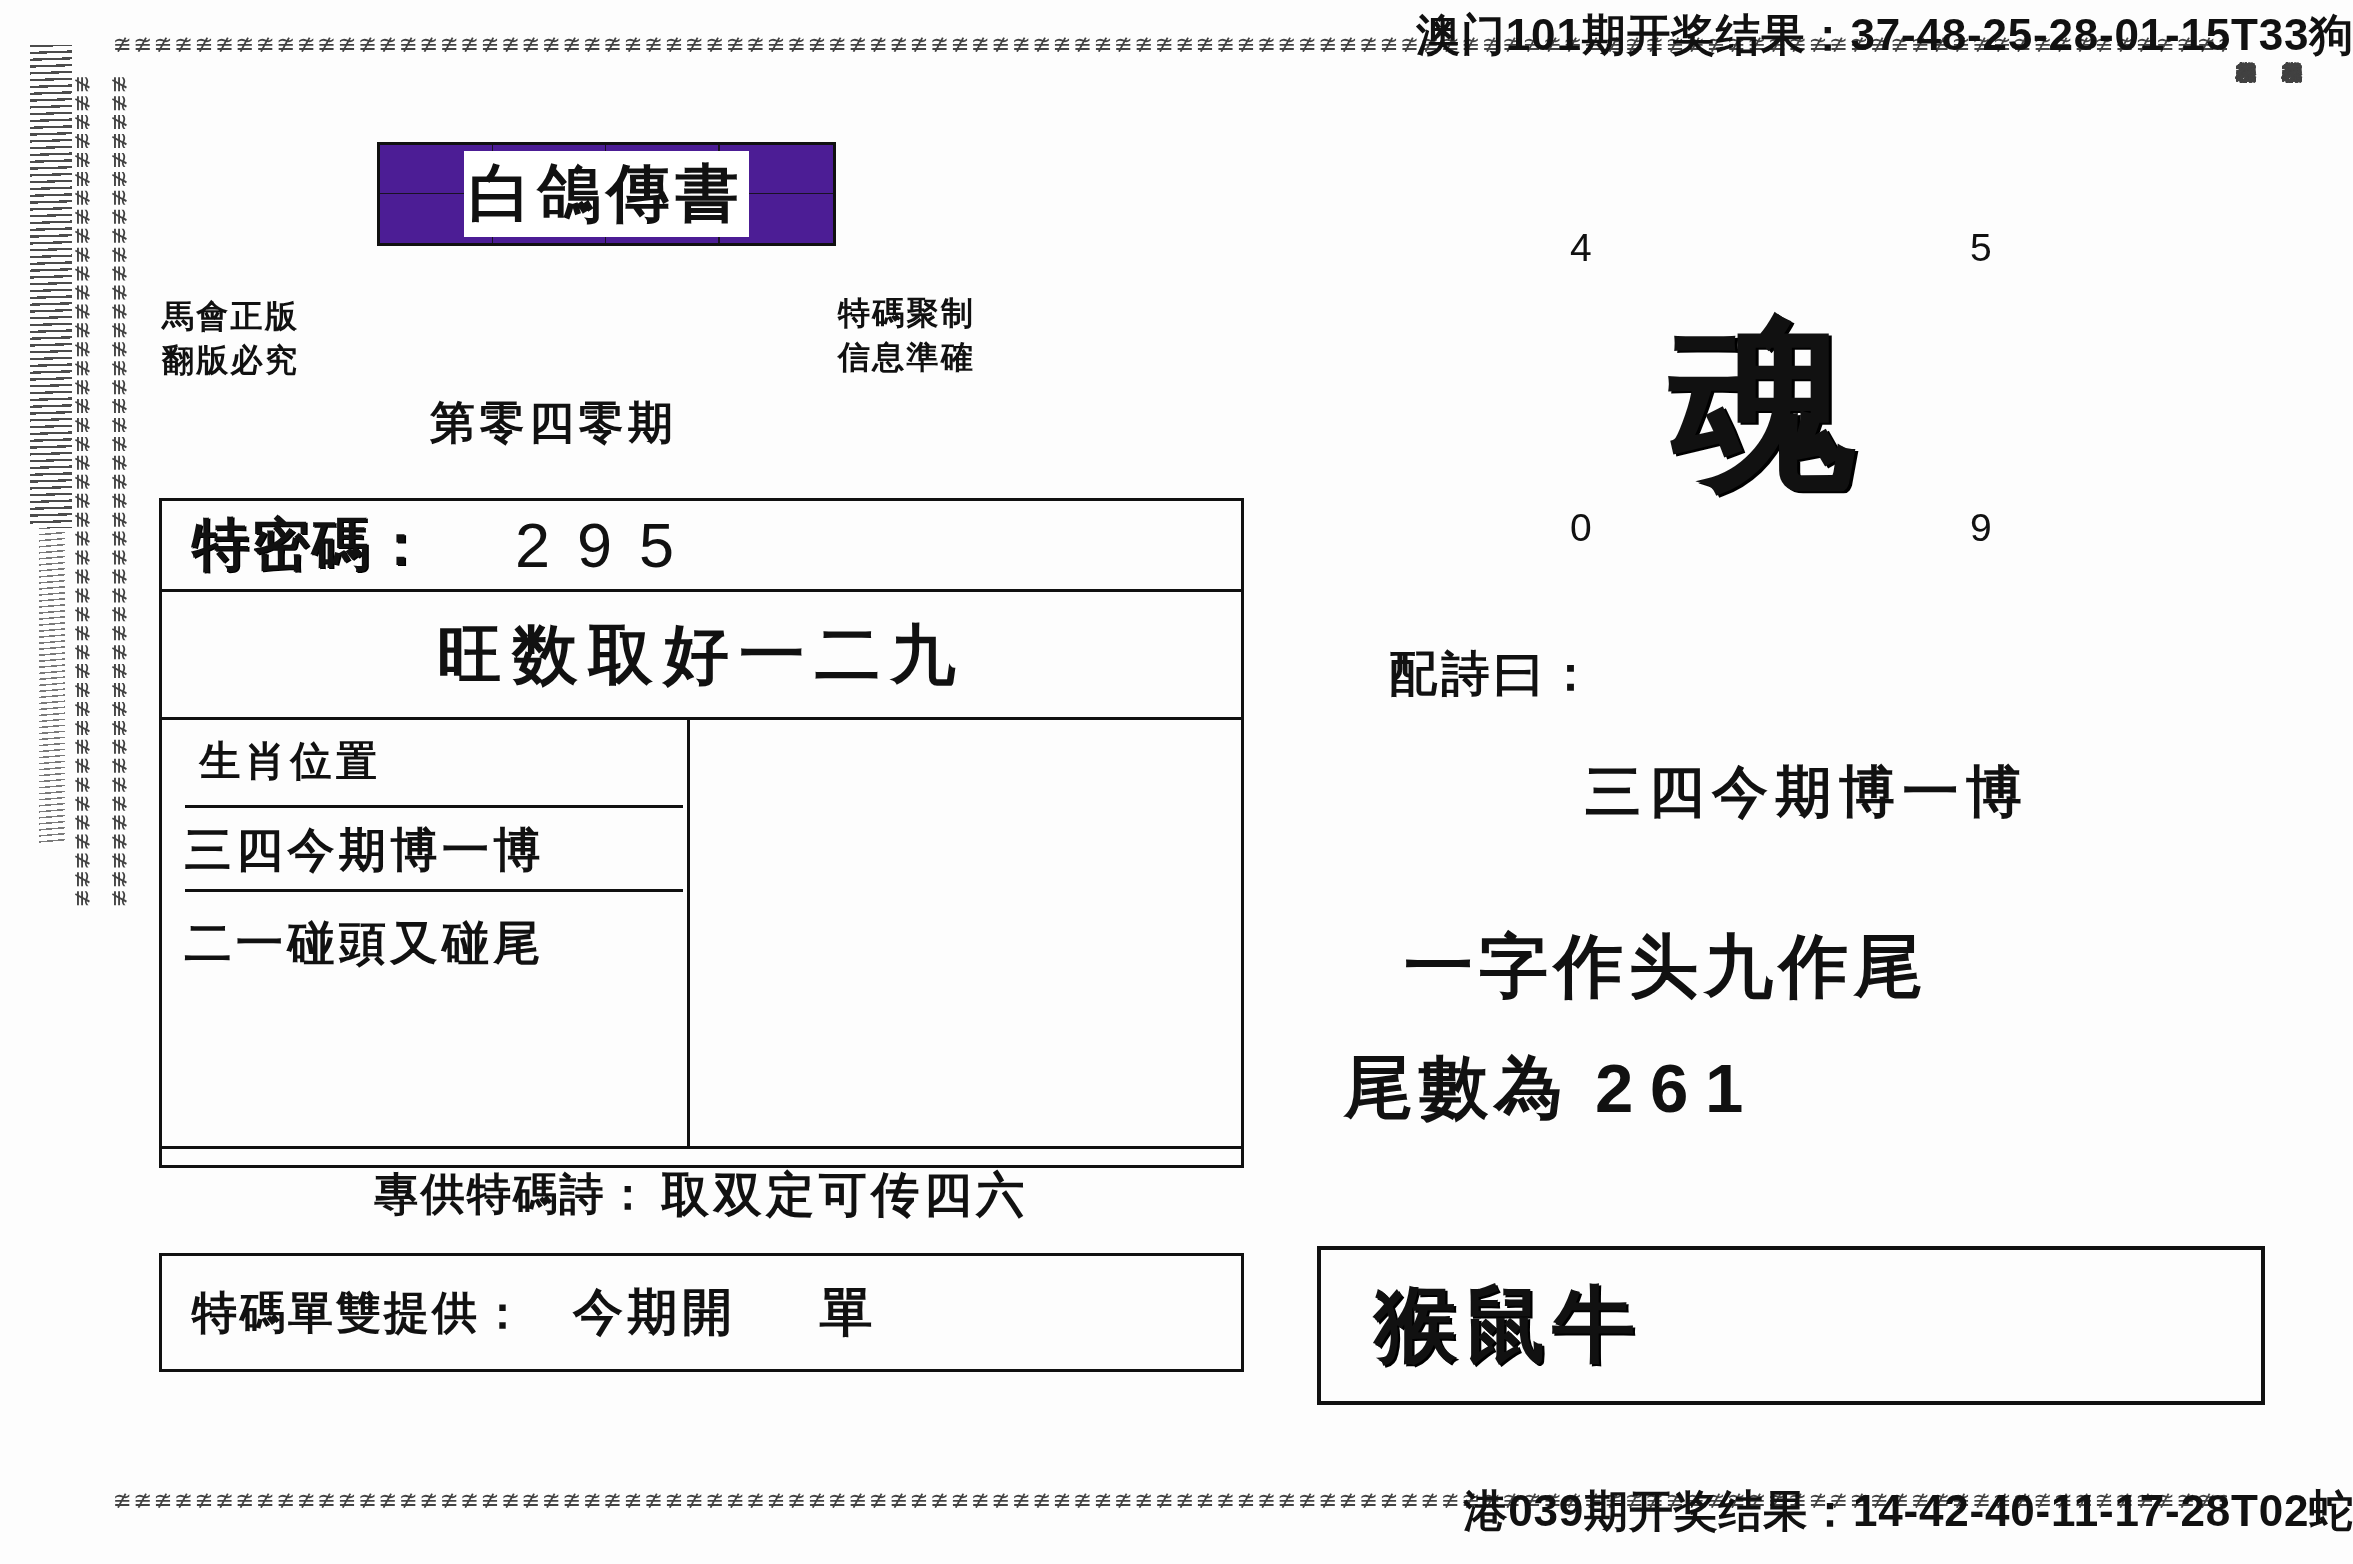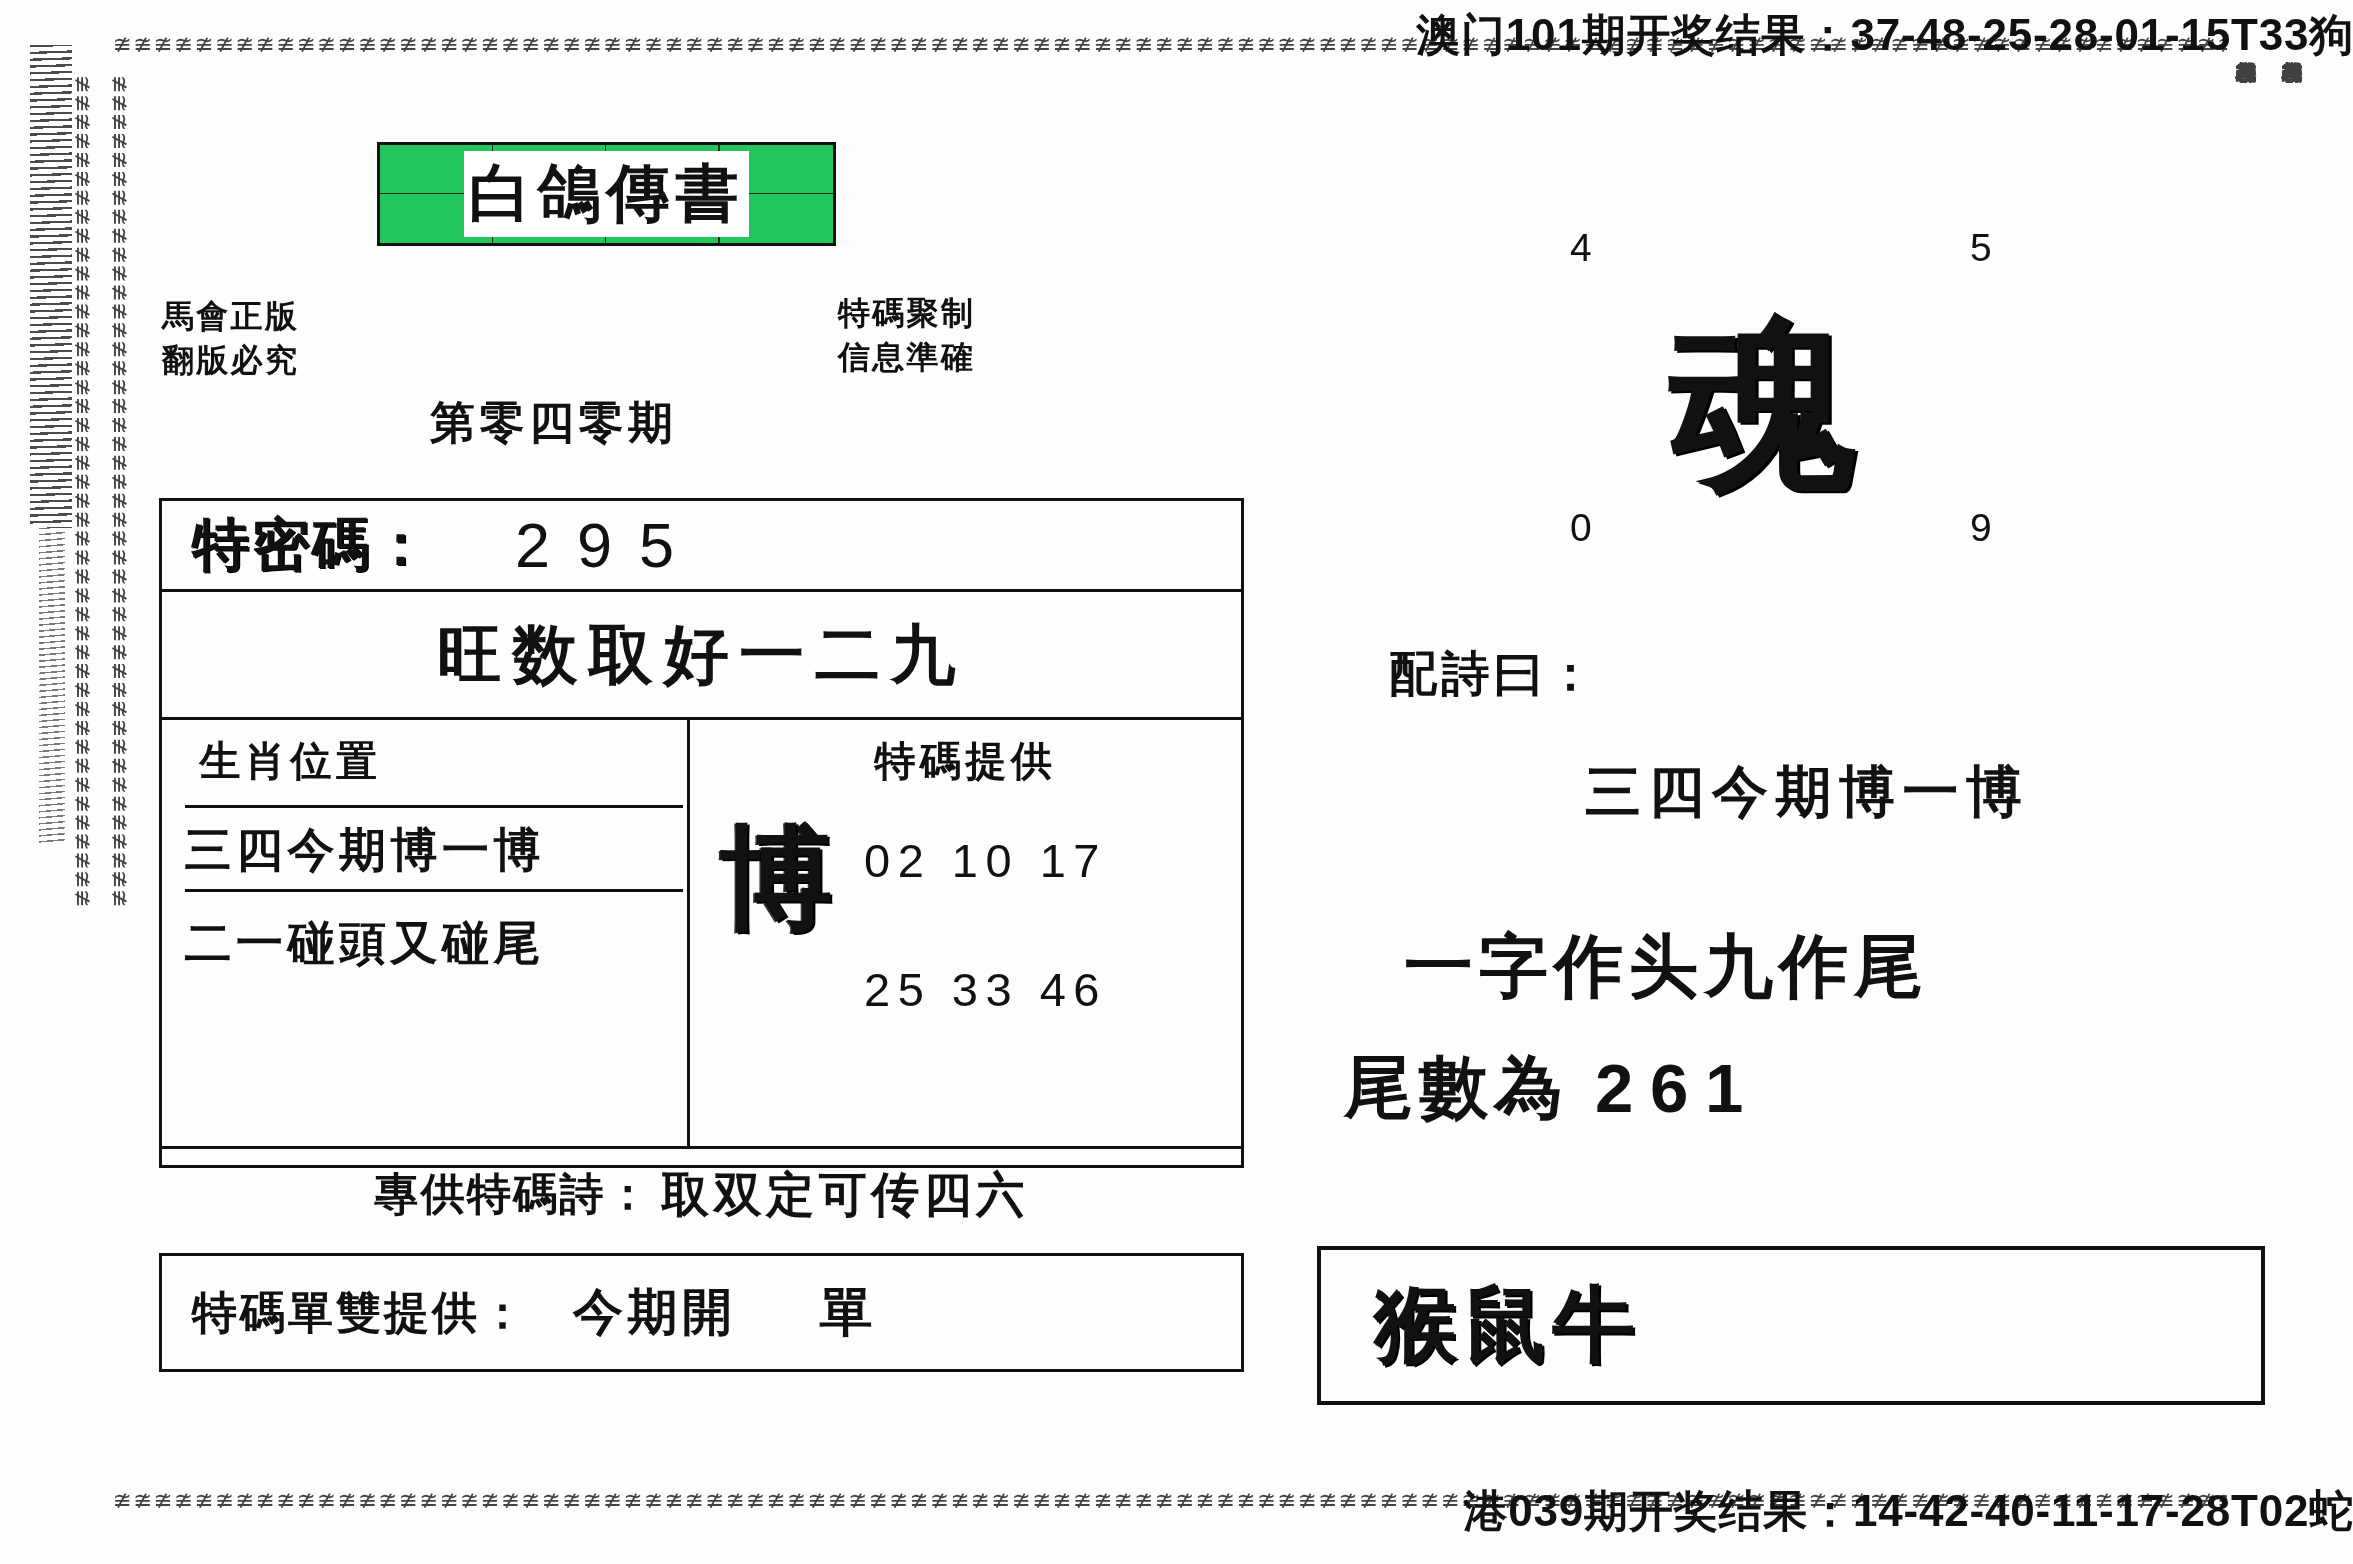--- a/index.html
+++ b/index.html
@@ -74,21 +74,21 @@
     font-family:"Liberation Sans", sans-serif;
   }
   .result-top{ top:6px; }
   .result-bottom{ bottom:22.6px; }
 
   
   .title-box{
     position:absolute;left:377px;top:142px;width:453px;height:98px;
     border:3.8px solid #111;
     display:flex;align-items:center;justify-content:center;
-    background:#22c55e;
+    background:#4c1d95;
   }
   .title-box .grid{
     position:absolute;inset:0;
     background:
       linear-gradient(to right,transparent 0,transparent calc(25% - 1.5px),#111 calc(25% - 1.5px),#111 25%,transparent 25%),
       linear-gradient(to right,transparent 0,transparent calc(50% - 1.5px),#111 calc(50% - 1.5px),#111 50%,transparent 50%),
       linear-gradient(to right,transparent 0,transparent calc(75% - 1.5px),#111 calc(75% - 1.5px),#111 75%,transparent 75%),
       linear-gradient(to bottom,transparent 0,transparent calc(50% - 1.5px),#111 calc(50% - 1.5px),#111 50%,transparent 50%);
     opacity:.85;
   }
@@ -311,26 +311,20 @@
     <div class="mb-row2">
       <div class="mb-poem">旺数取好一二九</div>
     </div>
 
     <div class="mb-row3">
       <div class="mb-col-l">
         <div class="col-head left">生肖位置</div>
         <div class="zodiac-line bordered">三四今期博一博</div>
         <div class="zodiac-line last">二一碰頭又碰尾</div>
       </div>
-      <div class="mb-col-r">
-        <div class="col-head">特碼提供</div>
-        <div class="bo-char">博</div>
-        <div class="num-row r1">02  10  17</div>
-        <div class="num-row r2">25  33  46</div>
-      </div>
     </div>
 
     <div class="mb-row4">
       <div class="t1">專供特碼詩：</div>
       <div class="t2">取双定可传四六</div>
     </div>
   </div>
 
   <div class="odd-even-box">
     <div class="oe-label">特碼單雙提供：</div>

